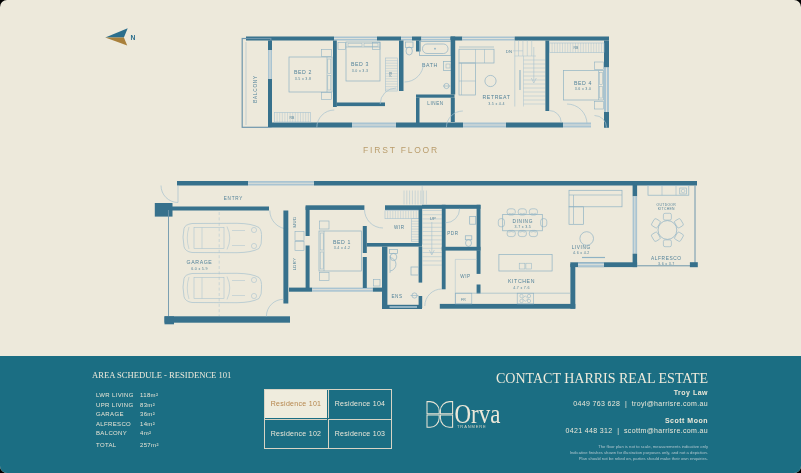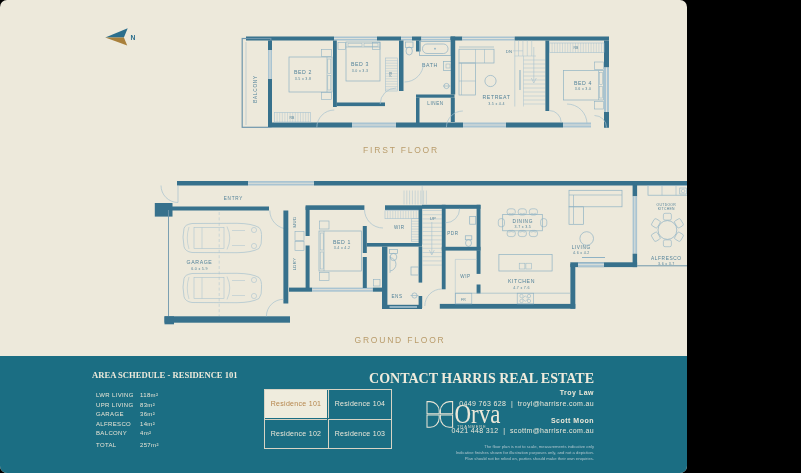--- a/index.html
+++ b/index.html
@@ -1,19 +1,19 @@
 <!DOCTYPE html>
 <html><head>
 <meta charset="utf-8">
 <style>
   html,body{margin:0;padding:0;background:#000;}
-  .page{position:relative;width:687px;height:473px;background:#EDE9DB;border-radius:7px;overflow:hidden;font-family:"Liberation Sans",sans-serif;}
+  .page{position:relative;width:801px;height:473px;background:#EDE9DB;border-radius:7px;overflow:hidden;font-family:"Liberation Sans",sans-serif;}
   .band{position:absolute;left:0;top:356px;width:801px;height:117px;background:#1B6E83;}
   .cream{color:#ECE8D9;}
-  .hdr{font-family:"Liberation Serif",serif;font-weight:bold;font-size:8.6px;letter-spacing:0px;color:#EFEBDC;}
+  .hdr{font-family:"Liberation Serif",serif;font-weight:normal;font-size:8.6px;letter-spacing:0px;color:#EFEBDC;}
   .areatab{position:absolute;left:96px;top:391px;font-size:6px;letter-spacing:0.35px;color:#E9E5D6;line-height:9.5px;}
   .areatab td{padding:0;}
   .resgrid{position:absolute;left:264px;top:389px;width:126px;height:58px;border:1px solid #D8D4C4;}
   .rescell{position:absolute;width:62px;height:28px;line-height:28px;text-align:center;font-size:7px;letter-spacing:0.3px;color:#ECE8D9;}
   .ftitle{position:absolute;color:#B99C6B;font-size:8.5px;letter-spacing:1.8px;text-align:center;width:200px;}
 </style>
 </head>
 <body>
 
 <div class="page">
@@ -615,21 +615,20 @@
 <rect x="651.9" y="233.2" width="8" height="6.8" rx="1.6" fill="none" stroke="#8FB2C4" stroke-width="0.6" transform="rotate(-120 655.9 236.7)"></rect>
 <rect x="663.4" y="239.9" width="8" height="6.8" rx="1.6" fill="none" stroke="#8FB2C4" stroke-width="0.6" transform="rotate(-180 667.4 243.3)"></rect>
 <rect x="674.9" y="233.2" width="8" height="6.8" rx="1.6" fill="none" stroke="#8FB2C4" stroke-width="0.6" transform="rotate(-240 678.9 236.7)"></rect>
 <rect x="674.9" y="219.9" width="8" height="6.8" rx="1.6" fill="none" stroke="#8FB2C4" stroke-width="0.6" transform="rotate(60 678.9 223.3)"></rect>
 </g>
 </g>
   </svg>
 
   <div class="ftitle" style="left:301px;top:145px;">FIRST FLOOR</div>
 
-  <div class="ftitle" style="left:300px;top:335px;">GROUND FLOOR</div>
 
   <div class="band"></div>
 
   <div class="hdr" style="position:absolute;left:92px;top:369.5px;">AREA SCHEDULE - RESIDENCE 101</div>
 
   <div class="areatab">
     <table style="border-collapse:collapse;font-size:6px;letter-spacing:0.35px;color:#E9E5D6;">
       <tbody>
           <tr>
             <td style="width:44px;">LWR LIVING</td>

